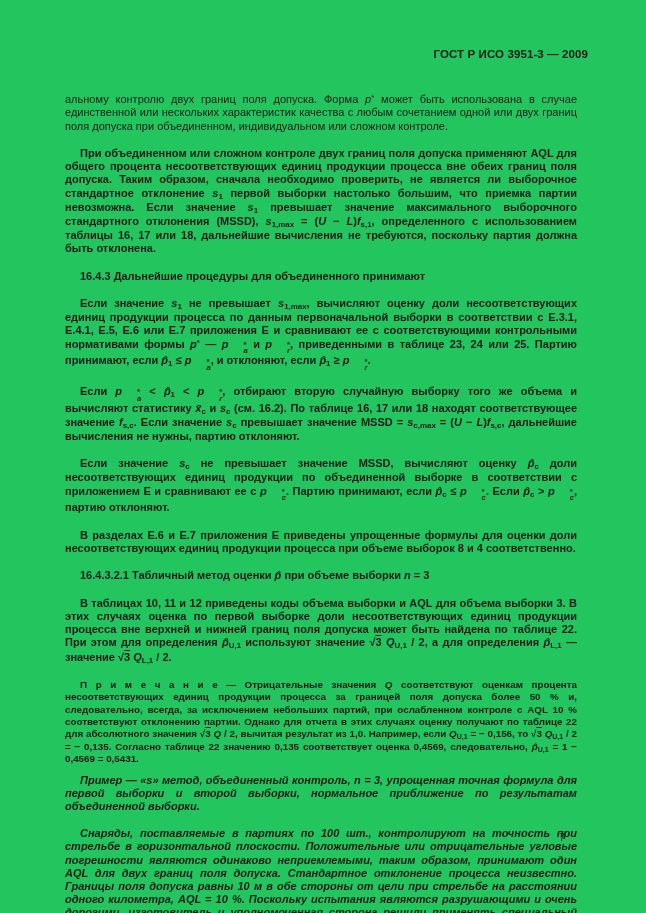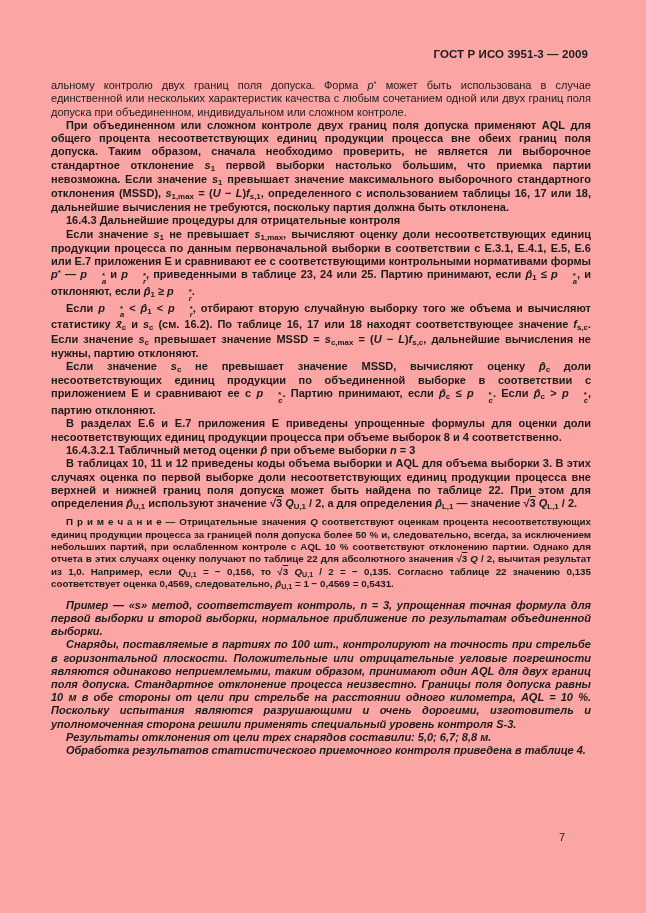--- a/index.html
+++ b/index.html
@@ -1,29 +1,29 @@
 <!DOCTYPE html>
 <html><head>
 <meta charset="utf-8">
 <style>
   html,body{margin:0;padding:0;}
   body{
     width:646px;height:913px;background:#ffffff;position:relative;
     font-family:"Liberation Sans", sans-serif;color:#1b1b1b;
     -webkit-font-smoothing:antialiased;
   }
-  .page{position:absolute;inset:0;background:#fca5a5;}
+  .page{position:absolute;inset:0;background:#22c55e;}
   .doc-header{
     position:absolute;top:48px;left:51px;width:537px;
     text-align:right;font-weight:bold;font-size:11.5px;line-height:12px;
     letter-spacing:0.1px;
   }
   .doc-content{position:absolute;top:79px;left:51px;width:540px;}
   .doc-content p{
-    margin:0;padding:0;text-align:justify;
+    margin:14px;padding:0;text-align:justify;
     font-size:11px;line-height:13.3px;
   }
   p.ind{text-indent:15px;font-weight:bold;}
   p.h{font-weight:bold;}
   p.note{font-size:9.8px;line-height:12.4px;margin-top:5px;margin-bottom:3px;}
   p.ex{font-weight:bold;font-style:italic;line-height:13.2px;}
   .doc-content p[data-name="example-intro"]{margin-top:8px;}
   .it{font-style:italic;}
   .sb{font-size:0.72em;vertical-align:-0.28em;line-height:1;}
   .sp{font-size:0.72em;vertical-align:0.42em;line-height:1;}
@@ -40,29 +40,29 @@
 <body>
 
 <div class="page" data-name="document-page">
   <div class="doc-header" data-name="document-header">
     <span data-name="standard-designation">ГОСТ Р ИСО 3951-3 — 2009</span>
   </div>
 
   <div class="doc-content" data-name="document-body">
       <p class="" data-name="continuation-paragraph"><span>альному контролю двух границ поля допуска. Форма </span><span class="it">p</span><span class="sp">*</span><span> может быть использована в случае единственной или нескольких характеристик качества с любым сочетанием одной или двух границ поля допуска при объединенном, индивидуальном или сложном контроле.</span></p>
       <p class="ind" data-name="paragraph-mssd-check"><span>При объединенном или сложном контроле двух границ поля допуска применяют AQL для общего процента несоответствующих единиц продукции процесса вне обеих границ поля допуска. Таким образом, сначала необходимо проверить, не является ли выборочное стандартное отклонение </span><span class="it">s</span><span class="sb">1</span><span> первой выборки настолько большим, что приемка партии невозможна. Если значение </span><span class="it">s</span><span class="sb">1</span><span> превышает значение максимального выборочного стандартного отклонения (MSSD), </span><span class="it">s</span><span class="sb">1,max</span><span> = (</span><span class="it">U</span><span> − </span><span class="it">L</span><span>)</span><span class="it">f</span><span class="sb">s,1</span><span>, определенного с использованием таблицы 16, 17 или 18, дальнейшие вычисления не требуются, поскольку партия должна быть отклонена.</span></p>
-      <p class="h ind" data-name="heading-16-4-3"><span>16.4.3 Дальнейшие процедуры для отрицательные контроля</span></p>
+      <p class="h ind" data-name="heading-16-4-3"><span>16.4.3 Дальнейшие процедуры для объединенного принимают</span></p>
       <p class="ind" data-name="paragraph-exact-procedure-first-sample"><span>Если значение </span><span class="it">s</span><span class="sb">1</span><span> не превышает </span><span class="it">s</span><span class="sb">1,max</span><span>, вычисляют оценку доли несоответствующих единиц продукции процесса по данным первоначальной выборки в соответствии с Е.3.1, Е.4.1, Е.5, Е.6 или Е.7 приложения Е и сравнивают ее с соответствующими контрольными нормативами формы </span><span class="it">p</span><span class="sp">*</span><span> — </span><span class="it">p</span><span class="ss" data-name="stacked-supsub"><span class="ss-sup">*</span><span class="ss-sub">a</span></span><span> и </span><span class="it">p</span><span class="ss" data-name="stacked-supsub"><span class="ss-sup">*</span><span class="ss-sub">r</span></span><span>, приведенными в таблице 23, 24 или 25. Партию принимают, если </span><span class="it">p̂</span><span class="sb">1</span><span> ≤ </span><span class="it">p</span><span class="ss" data-name="stacked-supsub"><span class="ss-sup">*</span><span class="ss-sub">a</span></span><span>, и отклоняют, если </span><span class="it">p̂</span><span class="sb">1</span><span> ≥ </span><span class="it">p</span><span class="ss" data-name="stacked-supsub"><span class="ss-sup">*</span><span class="ss-sub">r</span></span><span>.</span></p>
       <p class="ind" data-name="paragraph-second-sample"><span>Если </span><span class="it">p</span><span class="ss" data-name="stacked-supsub"><span class="ss-sup">*</span><span class="ss-sub">a</span></span><span> &lt; </span><span class="it">p̂</span><span class="sb">1</span><span> &lt; </span><span class="it">p</span><span class="ss" data-name="stacked-supsub"><span class="ss-sup">*</span><span class="ss-sub">r</span></span><span>, отбирают вторую случайную выборку того же объема и вычисляют статистику </span><span class="it">x̄</span><span class="sb">c</span><span> и </span><span class="it">s</span><span class="sb">c</span><span> (см. 16.2). По таблице 16, 17 или 18 находят соответствующее значение </span><span class="it">f</span><span class="sb">s,c</span><span>. Если значение </span><span class="it">s</span><span class="sb">c</span><span> превышает значение MSSD = </span><span class="it">s</span><span class="sb">c,max</span><span> = (</span><span class="it">U</span><span> − </span><span class="it">L</span><span>)</span><span class="it">f</span><span class="sb">s,c</span><span>, дальнейшие вычисления не нужны, партию отклоняют.</span></p>
       <p class="ind" data-name="paragraph-combined-sample-decision"><span>Если значение </span><span class="it">s</span><span class="sb">c</span><span> не превышает значение MSSD, вычисляют оценку </span><span class="it">p̂</span><span class="sb">c</span><span> доли несоответствующих единиц продукции по объединенной выборке в соответствии с приложением Е и сравнивают ее с </span><span class="it">p</span><span class="ss" data-name="stacked-supsub"><span class="ss-sup">*</span><span class="ss-sub">c</span></span><span>. Партию принимают, если </span><span class="it">p̂</span><span class="sb">c</span><span> ≤ </span><span class="it">p</span><span class="ss" data-name="stacked-supsub"><span class="ss-sup">*</span><span class="ss-sub">c</span></span><span>. Если </span><span class="it">p̂</span><span class="sb">c</span><span> &gt; </span><span class="it">p</span><span class="ss" data-name="stacked-supsub"><span class="ss-sup">*</span><span class="ss-sub">c</span></span><span>, партию отклоняют.</span></p>
       <p class="ind" data-name="paragraph-simplified-formulas"><span>В разделах Е.6 и Е.7 приложения Е приведены упрощенные формулы для оценки доли несоответствующих единиц продукции процесса при объеме выборок 8 и 4 соответственно.</span></p>
       <p class="ind" data-name="subheading-16-4-3-2-1"><span>16.4.3.2.1 Табличный метод оценки </span><span class="it">p̂</span><span> при объеме выборки </span><span class="it">n</span><span> = 3</span></p>
       <p class="ind" data-name="paragraph-table-method"><span>В таблицах 10, 11 и 12 приведены коды объема выборки и AQL для объема выборки 3. В этих случаях оценка по первой выборке доли несоответствующих единиц продукции процесса вне верхней и нижней границ поля допуска может быть найдена по таблице 22. При этом для определения </span><span class="it">p̂</span><span class="sb">U,1</span><span> используют значение </span><span>√</span><span class="ov">3</span><span> </span><span class="it">Q</span><span class="sb">U,1</span><span> / 2, а для определения </span><span class="it">p̂</span><span class="sb">L,1</span><span> — значение </span><span>√</span><span class="ov">3</span><span> </span><span class="it">Q</span><span class="sb">L,1</span><span> / 2.</span></p>
       <p class="note ind" data-name="note-paragraph"><span>П р и м е ч а н и е — Отрицательные значения </span><span class="it">Q</span><span> соответствуют оценкам процента несоответствующих единиц продукции процесса за границей поля допуска более 50 % и, следовательно, всегда, за исключением небольших партий, при ослабленном контроле с AQL 10 % соответствуют отклонению партии. Однако для отчета в этих случаях оценку получают по таблице 22 для абсолютного значения </span><span>√</span><span class="ov">3</span><span> </span><span class="it">Q</span><span> / 2, вычитая результат из 1,0. Например, если </span><span class="it">Q</span><span class="sb">U,1</span><span> = − 0,156, то </span><span>√</span><span class="ov">3</span><span> </span><span class="it">Q</span><span class="sb">U,1</span><span> / 2 = − 0,135. Согласно таблице 22 значению 0,135 соответствует оценка 0,4569, следовательно, </span><span class="it">p̂</span><span class="sb">U,1</span><span> = 1 − 0,4569 = 0,5431.</span></p>
-      <p class="ex ind" data-name="example-intro"><span>Пример — «s» метод, соответствует контроль, n = 3, упрощенная точная формула для первой выборки и второй выборки, нормальное приближение по результатам объединенной выборки.</span></p>
+      <p class="ex ind" data-name="example-intro"><span>Пример — «s» метод, объединенный контроль, n = 3, упрощенная точная формула для первой выборки и второй выборки, нормальное приближение по результатам объединенной выборки.</span></p>
       <p class="ex ind" data-name="example-paragraph-shells"><span>Снаряды, поставляемые в партиях по 100 шт., контролируют на точность при стрельбе в горизонтальной плоскости. Положительные или отрицательные угловые погрешности являются одинаково неприемлемыми, таким образом, принимают один AQL для двух границ поля допуска. Стандартное отклонение процесса неизвестно. Границы поля допуска равны 10 м в обе стороны от цели при стрельбе на расстоянии одного километра, AQL = 10 %. Поскольку испытания являются разрушающими и очень дорогими, изготовитель и уполномоченная сторона решили применять специальный уровень контроля S-3.</span></p>
       <p class="ex ind" data-name="example-paragraph-results"><span>Результаты отклонения от цели трех снарядов составили: 5,0; 6,7; 8,8 м.</span></p>
       <p class="ex ind" data-name="example-paragraph-processing"><span>Обработка результатов статистического приемочного контроля приведена в таблице 4.</span></p>
     </div>
 
   <div class="page-footer" data-name="page-footer">
     <span data-name="page-number">7</span>
   </div>
 </div>
 

